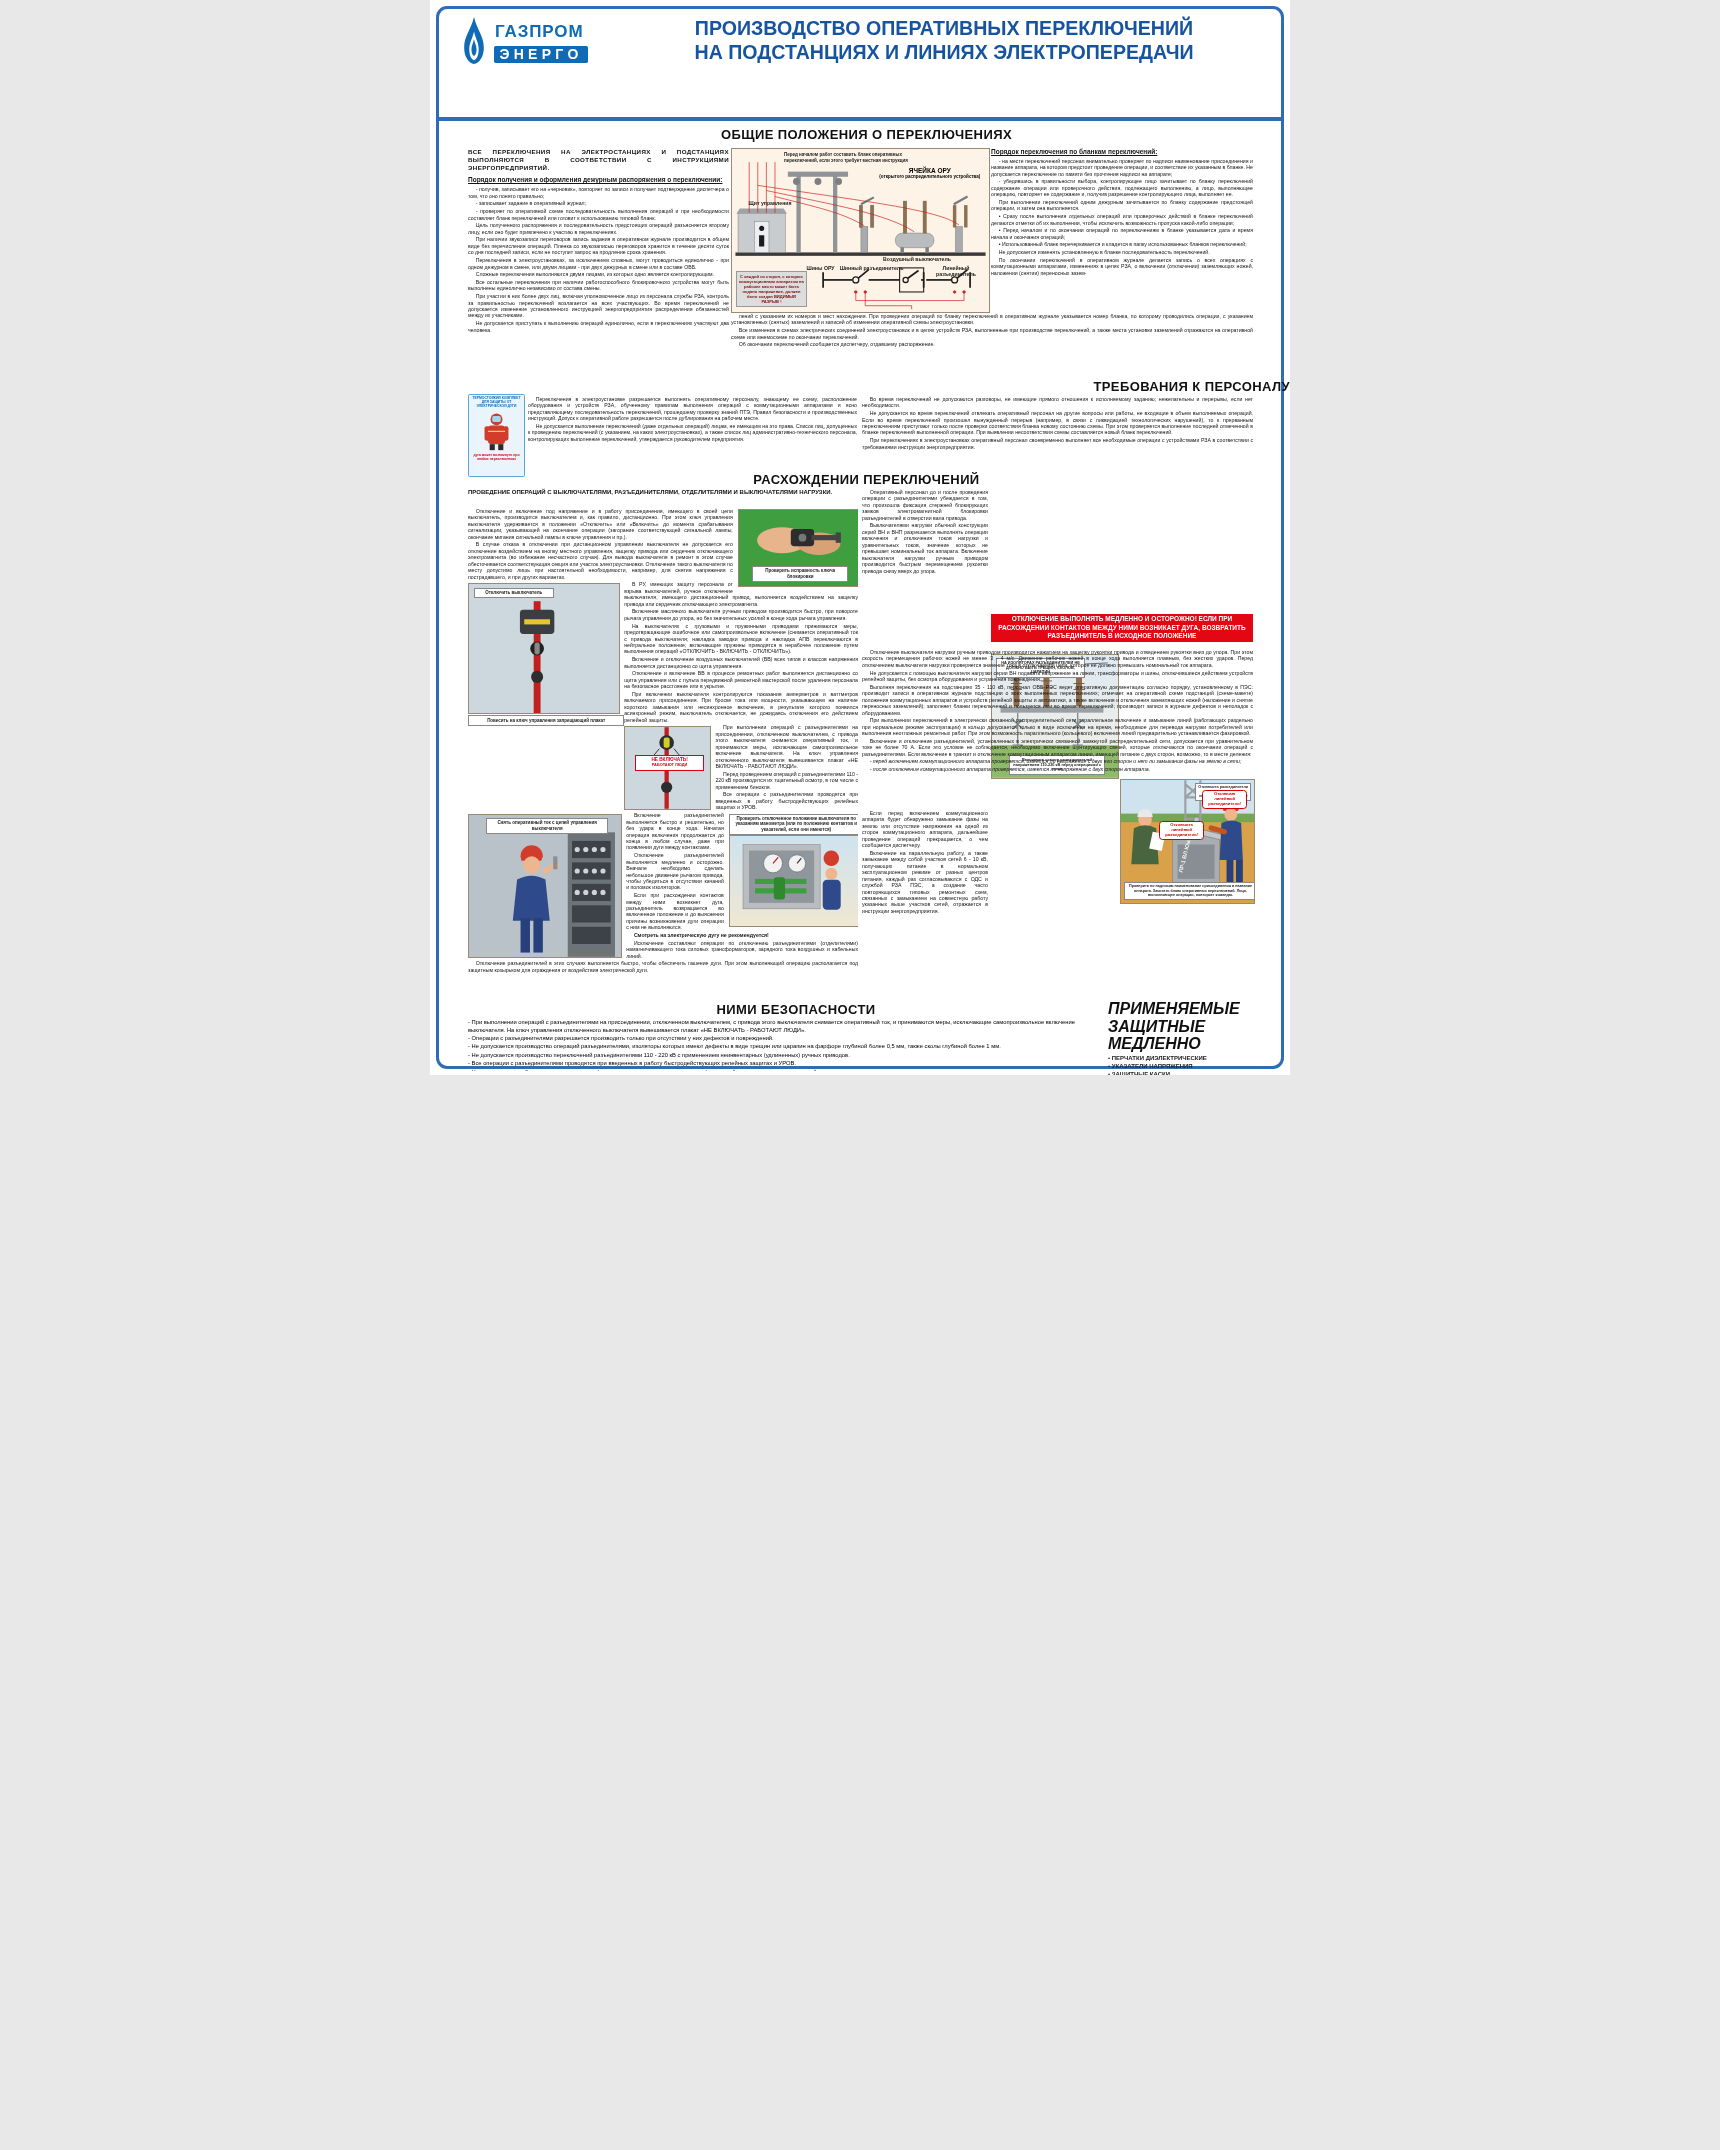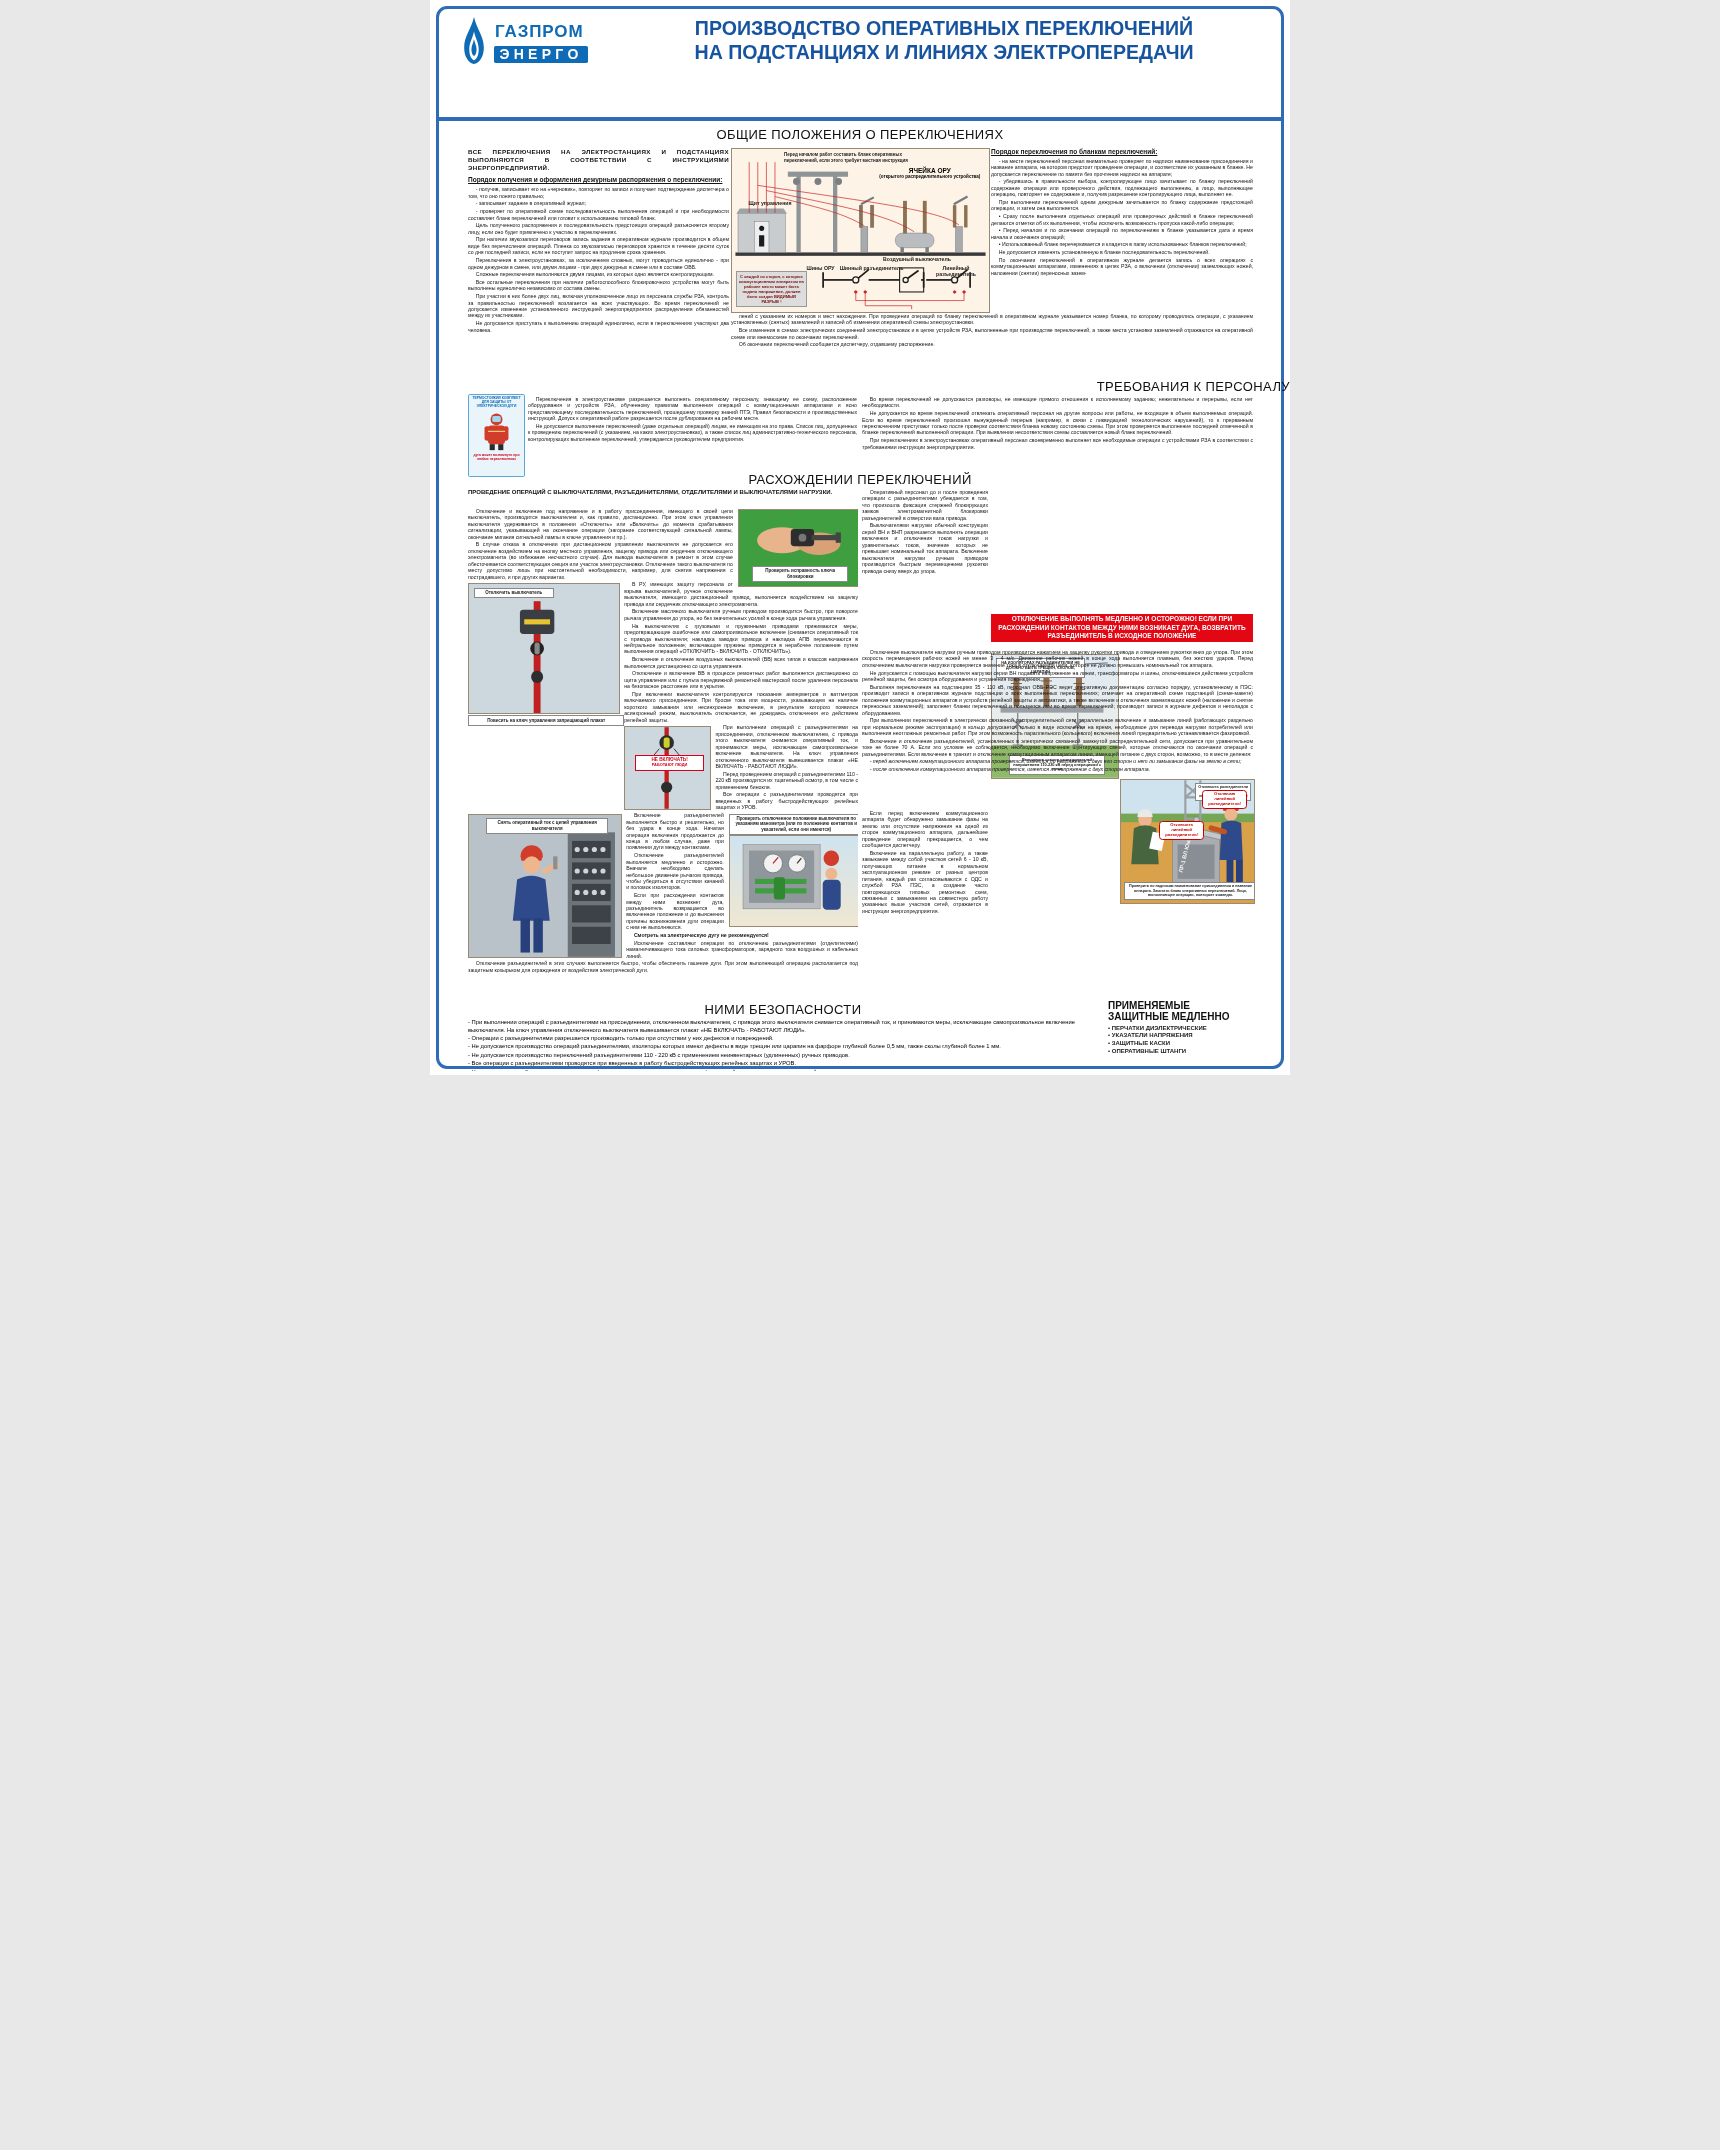--- a/index.html
+++ b/index.html
@@ -8,21 +8,21 @@
   .abs{position:absolute;}
   .hdr-rule{position:absolute;left:6px;right:6px;top:117px;height:4.3px;background:#2e6cb5;}
   
   .logo-flame{position:absolute;left:28px;top:17px;}
   .logo-gazprom{position:absolute;left:65px;top:22.4px;font-size:17px;font-weight:bold;color:#0f6bb5;letter-spacing:0.9px;}
   .logo-energo{position:absolute;left:64px;top:46px;width:94px;height:17px;background:#0f6bb5;color:#fff;
     font-size:14px;font-weight:bold;letter-spacing:4.3px;text-align:center;line-height:17px;border-radius:1.7px;}
   .title{position:absolute;left:185px;right:17px;top:17px;text-align:center;color:#17549f;font-weight:bold;
     font-size:20px;line-height:1.18;letter-spacing:0px;transform:scaleX(.98);transform-origin:center;}
   
-  .sec-h{position:absolute;font-size:13px;font-weight:normal;color:#101010;letter-spacing:0.4px;}
+  .sec-h{position:absolute;font-size:13px;font-weight:bold;color:#101010;letter-spacing:0.4px;padding-left:13px;}
   .body-txt{font-size:5.2px;line-height:1.24;color:#151515;text-align:justify;}
   .body-txt p{margin:0 0 1.3px 0;text-indent:7.7px;}
   .lead{font-weight:bold;font-size:6.2px;line-height:1.3;text-align:justify;color:#101010;letter-spacing:0.4px;}
   .sub-underline{font-weight:bold;font-size:6.5px;text-decoration:underline;margin:4.3px 0 1.7px 0;}
   .cap-box{background:#fff;border:0.4px solid #888;font-weight:bold;font-size:4.5px;text-align:center;
     padding:1.3px 2.2px;line-height:1.25;color:#222;}
   .illus{position:relative;overflow:hidden;border:0.4px solid #9a8a74;}
   .fl{float:left;margin:1.3px 5.2px 2.6px 0;}
   .fr{float:right;margin:1.3px 0 2.6px 5.2px;}
   .red-sign{background:#fff;border:1.3px solid #d6001c;color:#d6001c;font-weight:bold;text-align:center;padding:1.7px 2.6px;}
@@ -478,21 +478,21 @@
     <p>-  При выполнении операций с разъединителями на присоединении, отключенном выключателем, с привода этого выключателя снимается оперативный ток, и принимаются меры, исключающие самопроизвольное включение выключателя. На ключ управления отключенного выключателя вывешивается плакат «НЕ ВКЛЮЧАТЬ - РАБОТАЮТ ЛЮДИ».</p>
         <p>-  Операции с разъединителями разрешается производить только при отсутствии у них дефектов и повреждений.</p>
         <p>-  Не допускается производство операций разъединителями, изоляторы которых имеют дефекты в виде трещин или царапин на фарфоре глубиной более 0,5 мм, также сколы глубиной более 1 мм.</p>
         <p>-  Не допускается производство переключений разъединителями 110 - 220 кВ с применением неинвентарных (удлиненных) ручных приводов.</p>
         <p>-  Все операции с разъединителями проводятся при введенных в работу быстродействующих релейных защитах и УРОВ.</p>
         <p>-  Не допускается пребывание посторонних лиц (в том числе лиц ремонтного персонала) в опасной зоне в момент переключений.</p>
       </div>
   </div>
 
   <div class="abs" style="left:678px;top:1000px;width:145px;height:69px;">
-    <div style="font-size:10px;font-weight:bold;line-height:1.1;color:#101010;">
+    <div style="font-size:16px;font-weight:bold;line-height:1.1;color:#101010;font-style:italic;">
       <div>ПРИМЕНЯЕМЫЕ</div>
       <div>ЗАЩИТНЫЕ МЕДЛЕННО</div>
     </div>
     <div style="margin-top:2.6px;">
 
     <div class="s5-item">ПЕРЧАТКИ ДИЭЛЕКТРИЧЕСКИЕ</div>
         <div class="s5-item">УКАЗАТЕЛИ НАПРЯЖЕНИЯ</div>
         <div class="s5-item">ЗАЩИТНЫЕ КАСКИ</div>
         <div class="s5-item">ОПЕРАТИВНЫЕ ШТАНГИ</div>
       </div>

